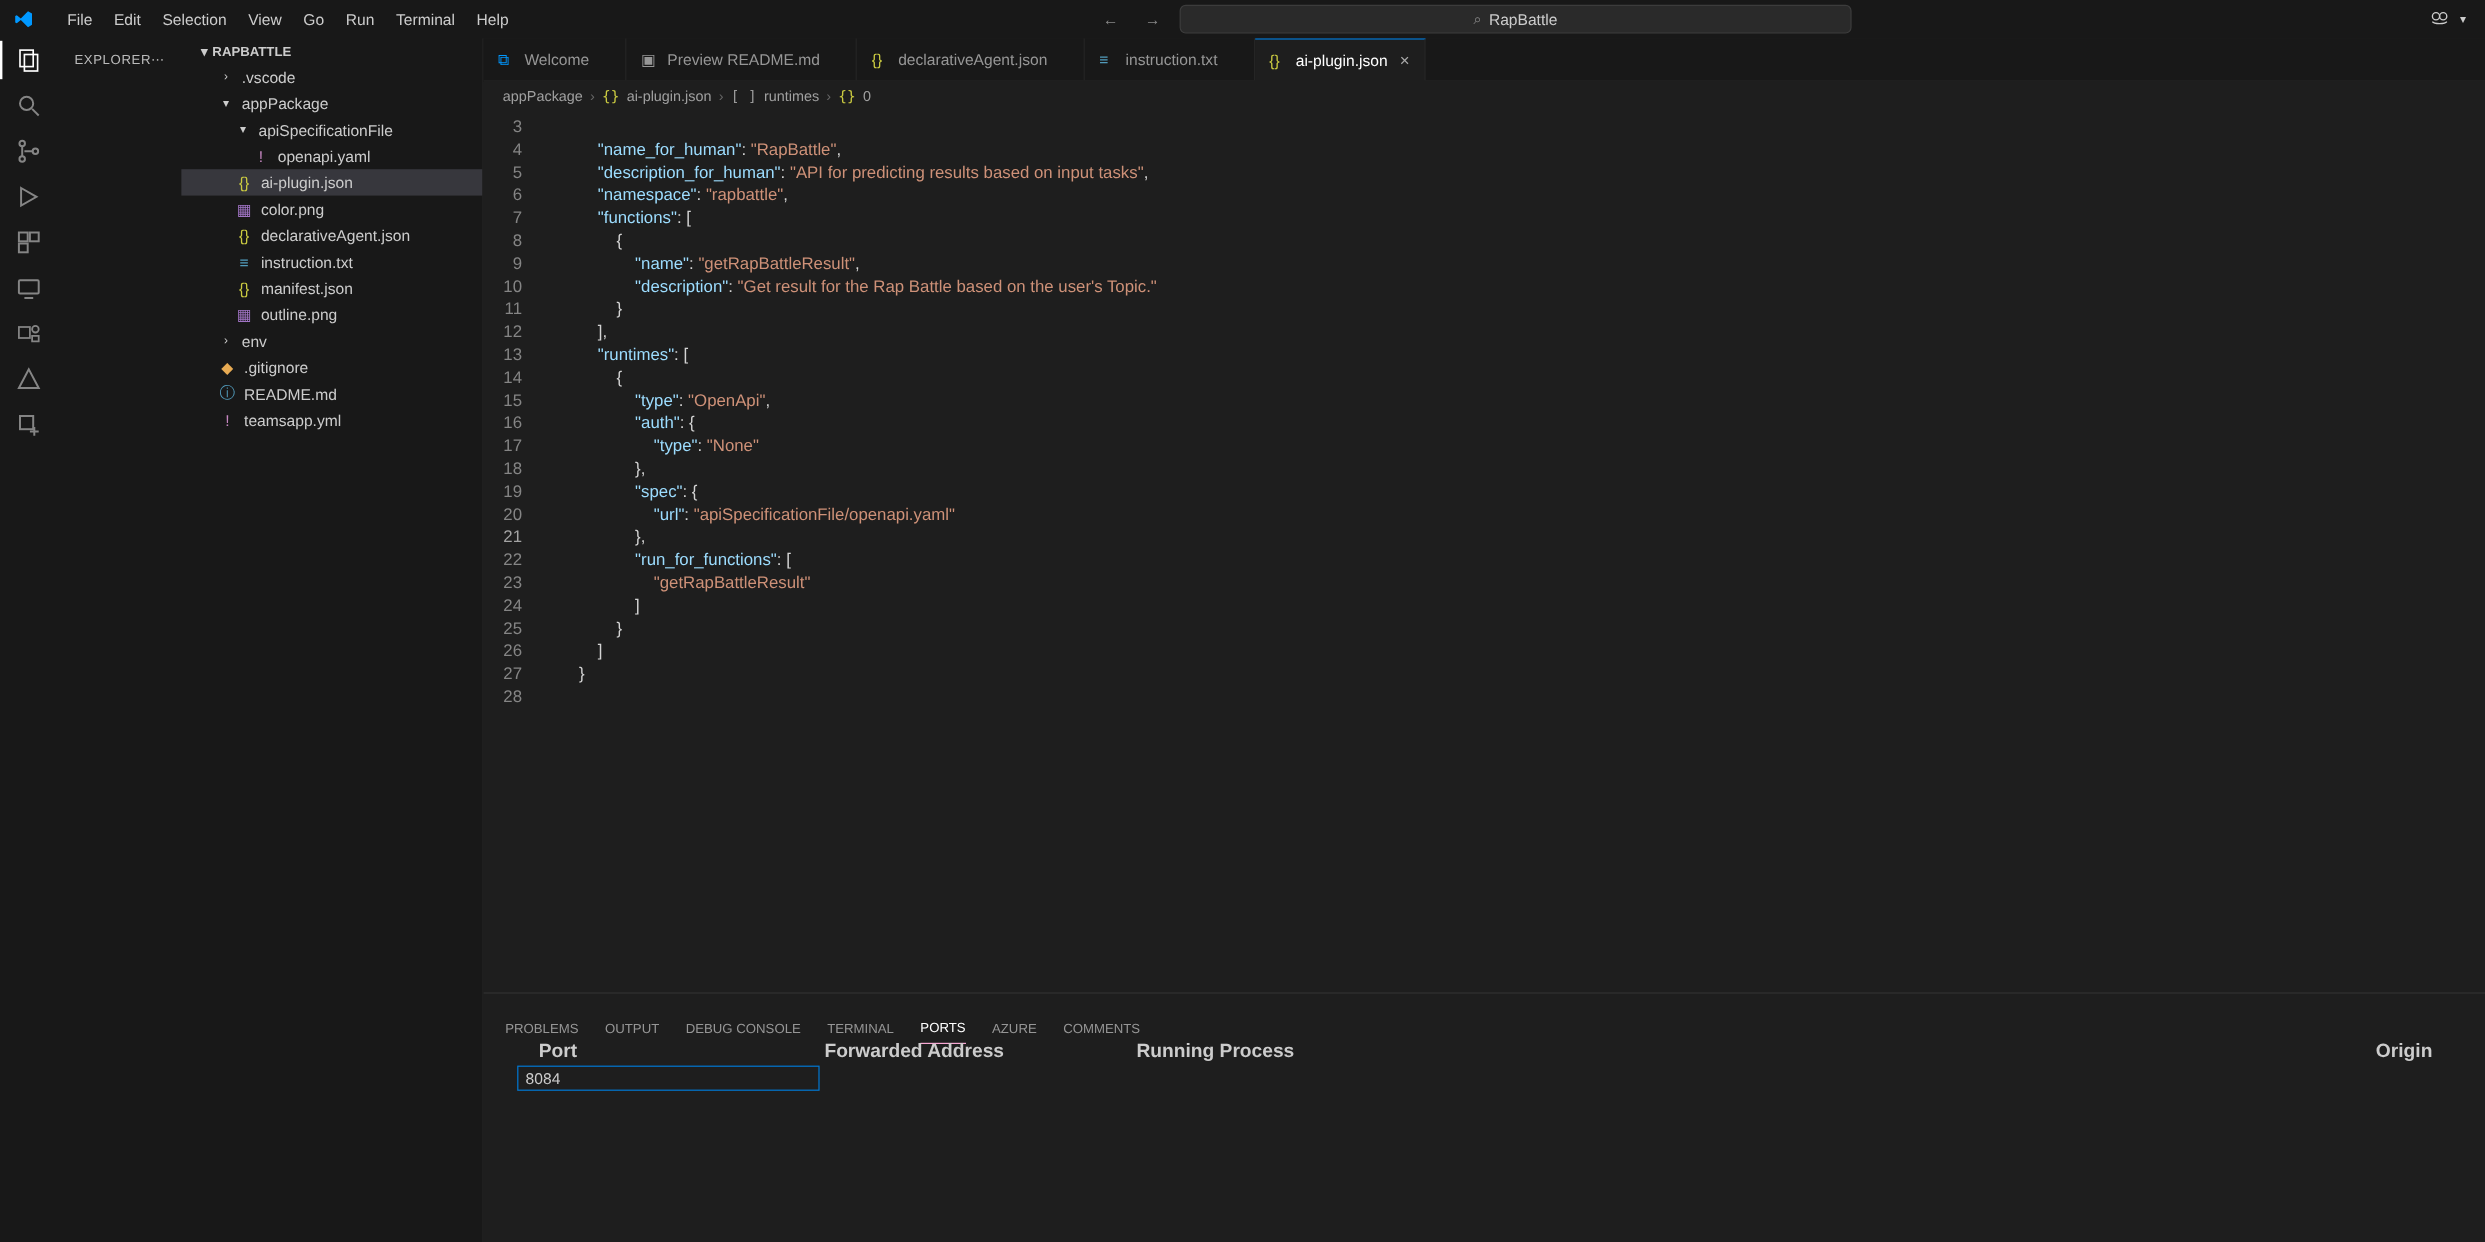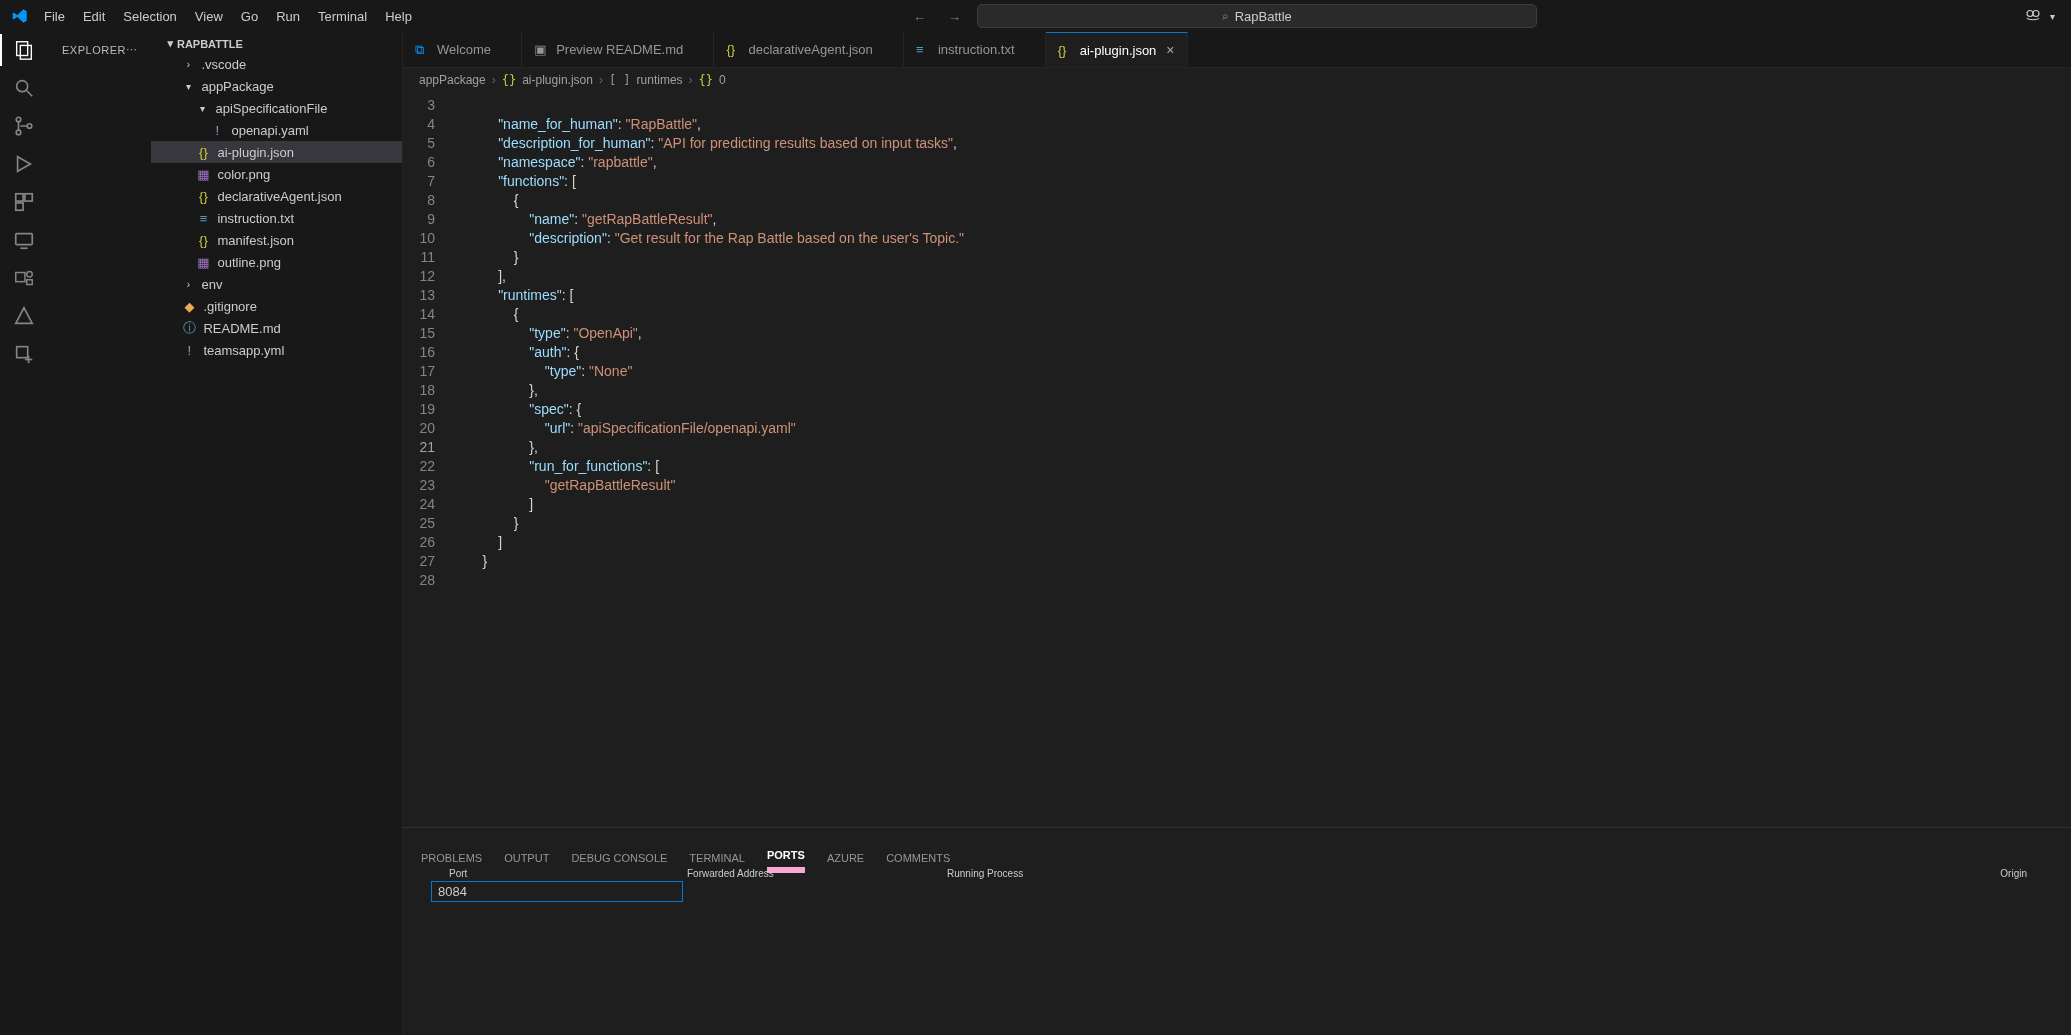--- a/index.html
+++ b/index.html
@@ -1,20 +1,20 @@
 <!DOCTYPE html>
 <html><head>
 <meta charset="utf-8">
 <style>
   * { margin: 0; padding: 0; box-sizing: border-box; font-family: 'Segoe UI', sans-serif; }
   html, body { height: 100%; background: #1e1e1e; color: #cccccc; font-size: 13px; overflow: hidden; }
   body { display: flex; flex-direction: column; }
 
   
-  .titlebar { height: 32px; background: #181818; display: flex; align-items: center; padding: 0 8px; gap: 4px; }
+  .titlebar { height: 32px; background: #181818; display: flex; align-items: center; padding: 0 8px; gap: 16px; }
   .titlebar .logo { width: 24px; display:flex; align-items:center; justify-content:center; }
   .titlebar .logo svg { width:16px; height:16px; }
   .menubar { display:flex; gap:2px; }
   .menubar div { padding: 4px 8px; color:#ccc; cursor:default; }
   .title-center { flex:1; display:flex; justify-content:center; align-items:center; gap:10px; }
   .nav-arrow { color:#888; padding:0 6px; }
   .search-box { background:#2a2a2a; border:1px solid #3c3c3c; border-radius:5px; height:24px; width:560px; display:flex; align-items:center; justify-content:center; gap:6px; color:#ccc; }
   .search-box .icon { color:#888; font-size:12px; }
   .title-right { display:flex; align-items:center; gap:8px; padding-right:8px; color:#ccc; }
 
@@ -68,23 +68,23 @@
   .code-lines { padding:4px 0 0 18px; white-space:pre; position:relative; }
   .code-lines .ln { height:19px; }
   .tok-key { color:#9cdcfe; }
   .tok-str { color:#ce9178; }
   .tok-punc { color:#d4d4d4; }
 
   
   .panel { height:208px; border-top:1px solid #333; background:#1e1e1e; display:flex; flex-direction:column; }
   .panel-tabs { height:34px; display:flex; align-items:center; padding:0 18px; gap:22px; font-size:11px; color:#969696; }
   .panel-tabs div { padding:6px 0;margin-top:25px; }
-  .panel-tabs .ptab.active { color:#fff; border-bottom:6px solid #f9a8d4;font-weight:bold; }
+  .panel-tabs .ptab.active { color:#fff; border-bottom:1px solid #f9a8d4; }
   .panel-body { flex:1; padding:0 24px; }
-  .ports-head { display:flex; font-weight:400; color:#ccc; font-size:10px; padding:6px 0 2px; }
+  .ports-head { display:flex; font-weight:700; color:#ccc; font-size:16px; padding:6px 0 2px; }
   .col-port { width:260px; padding-left:22px; }
   .col-fwd { width:260px; }
   .col-proc { width:420px; }
   .col-origin { flex:1; text-align:right; padding-right:20px; }
   .ports-row { display:flex; }
   .port-input { background:#1e1e1e; border:1px solid #0078d4; color:#ccc; padding:2px 6px; width:252px; font-size:13px; outline:none; margin-left:4px; }
 </style>
 </head>
 <body>
 

